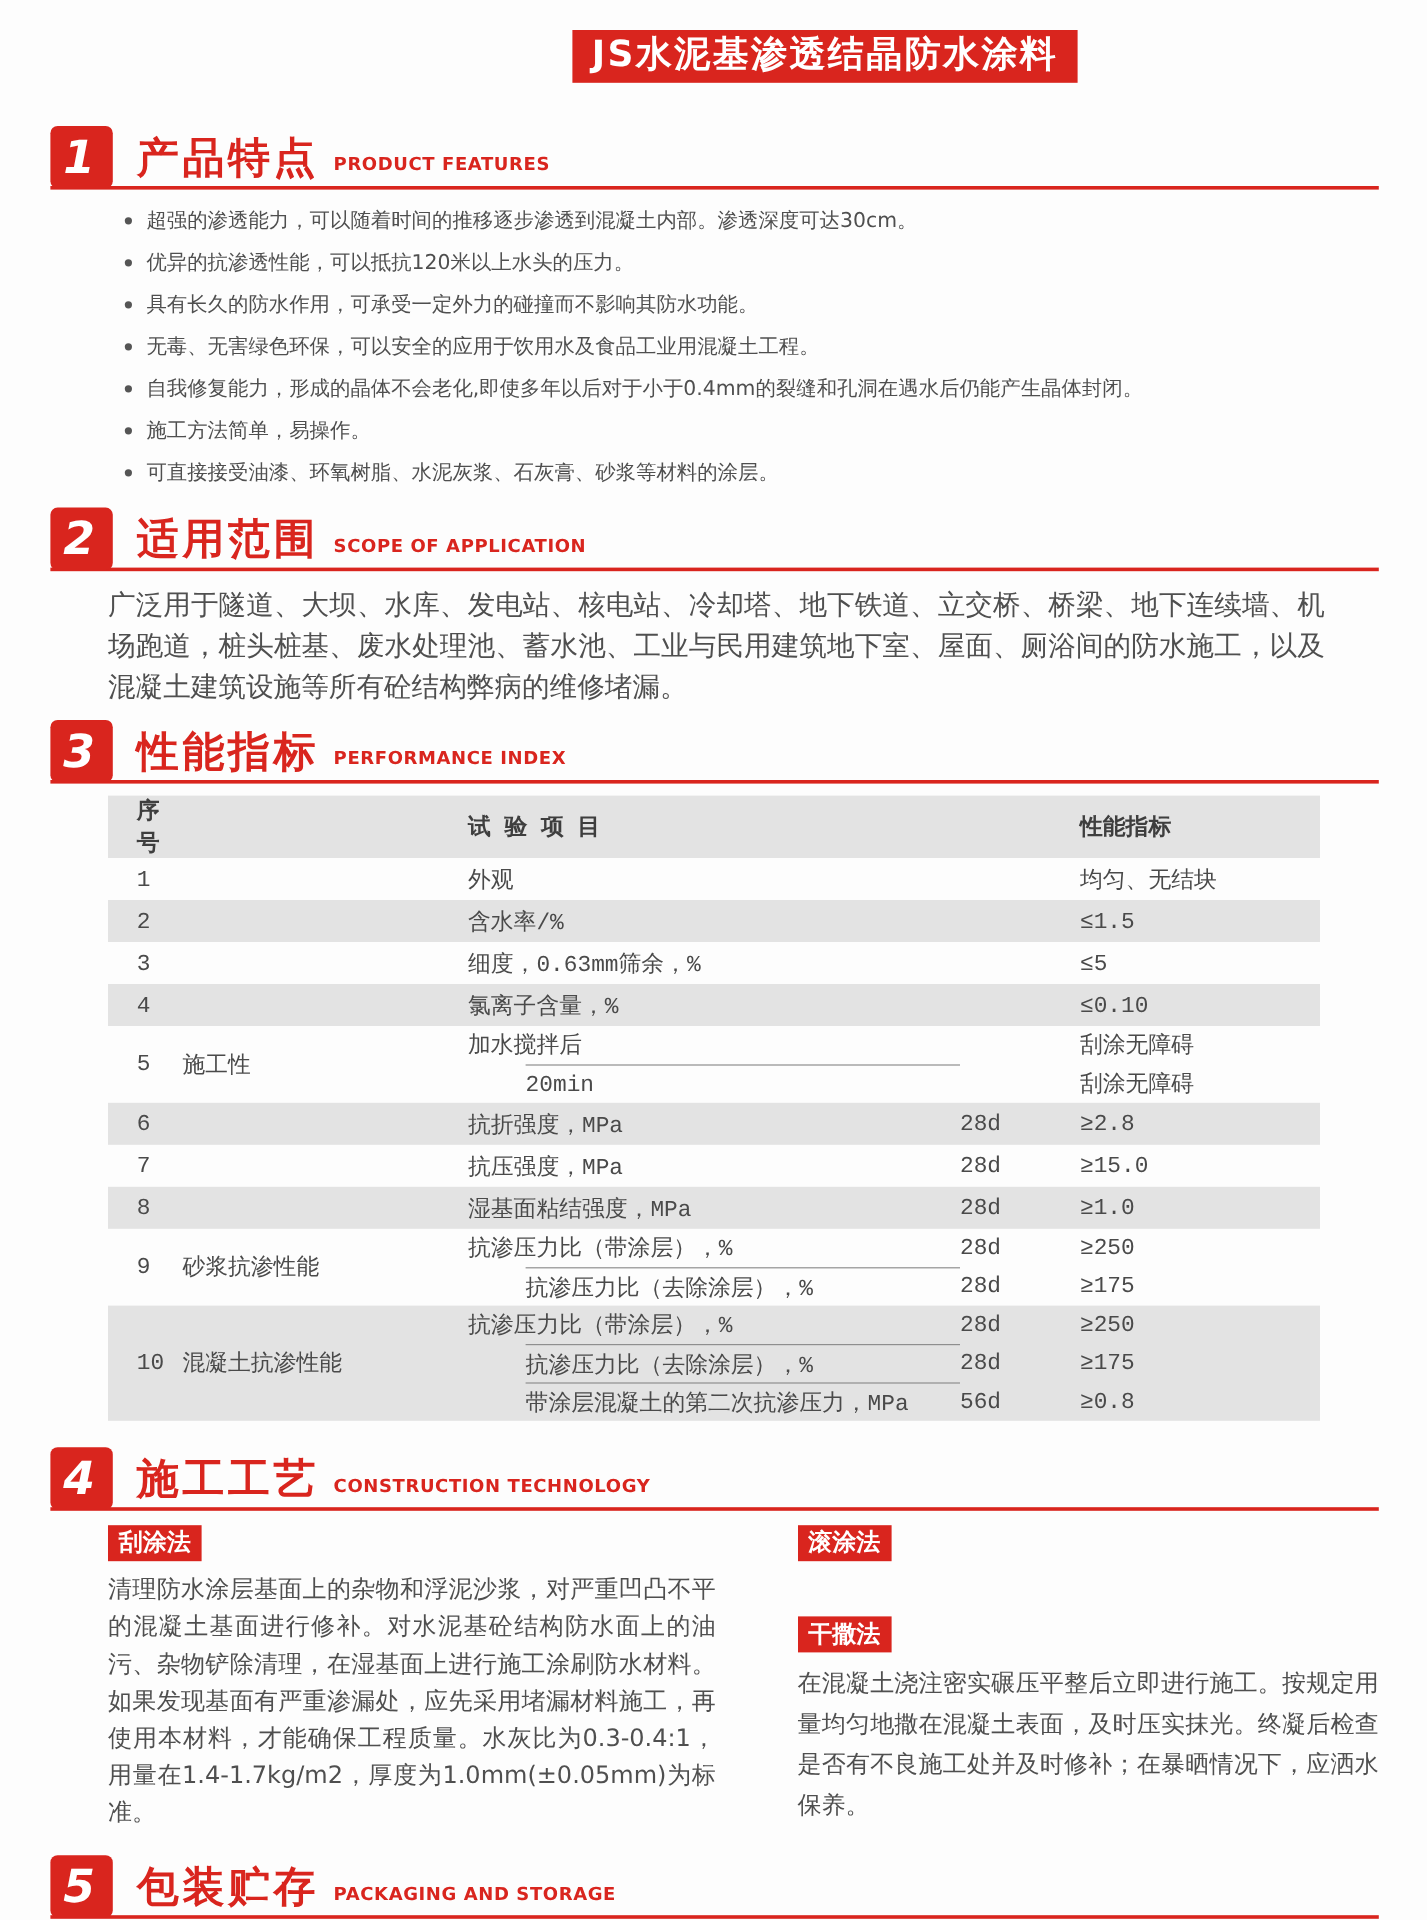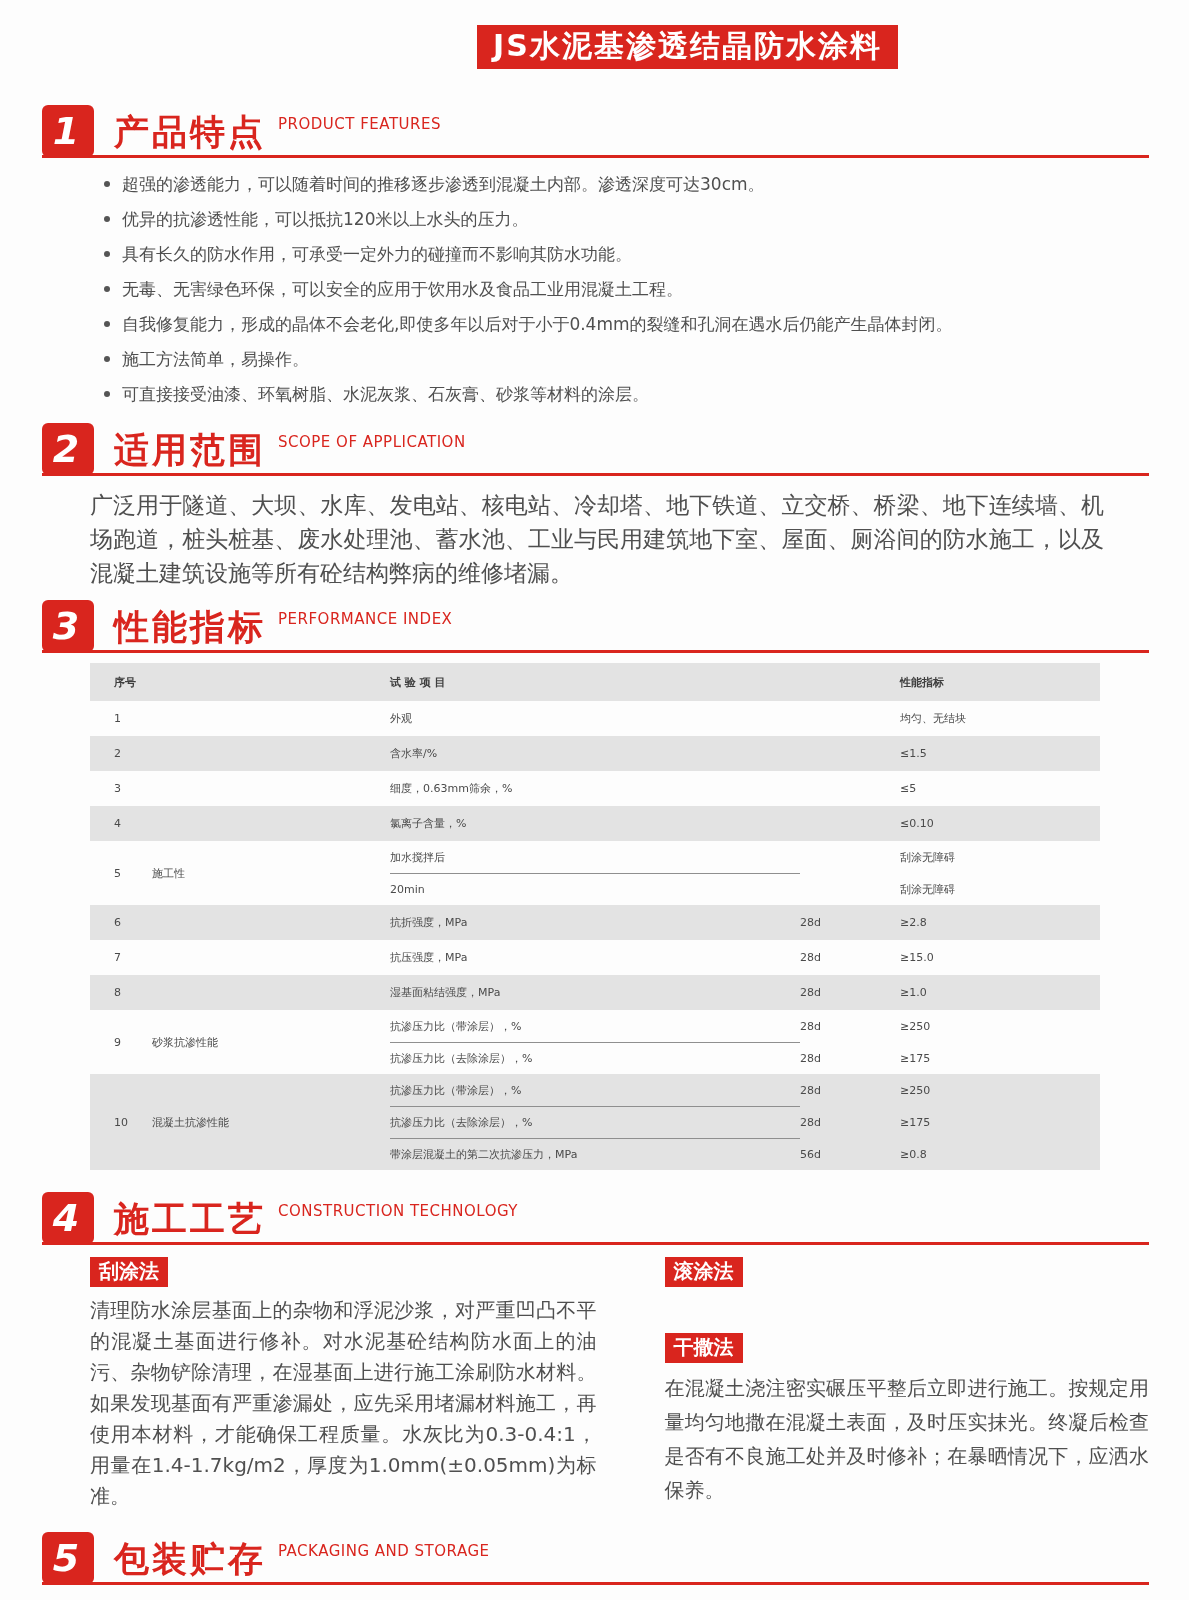--- a/index.html
+++ b/index.html
@@ -25,22 +25,22 @@
     flex: 0 0 auto; width: 52px; height: 52px; background: var(--red);
     color: #fff; display: flex; align-items: center; justify-content: center;
     font-size: 38px; font-weight: bold; font-style: italic;
     border-radius: 6px; margin-bottom: -2px; padding-right: 4px;
   }
   .sec-title {
     color: var(--red); font-size: 35px; font-weight: bold;
     margin-left: 20px; letter-spacing: 3px; line-height: 1; padding-bottom: 5px;
   }
   .sec-sub {
-    color: var(--red); font-size: 15px; font-weight: normal;
-    margin-left: 12px; padding-bottom: 22px; letter-spacing: 0.5px;
+    color: var(--red); font-size: 15px; font-weight: bold;
+    margin-left: 12px; padding-bottom: 9px; letter-spacing: 0.5px;
   }
   .mt-s1 { margin-top: 36px; }
   .mt-s2 { margin-top: 6px; }
   .mt-s3 { margin-top: 10px; }
   .mt-s4 { margin-top: 22px; }
   .mt-s5 { margin-top: 20px; }
   
   .features-list { list-style: none; margin: 14px 50px 0 100px; }
   .features-list li {
     position: relative; padding-left: 22px; font-size: 17px;
@@ -49,29 +49,29 @@
   .features-list li::before {
     content: ""; position: absolute; left: 4px; top: 9px;
     width: 6px; height: 6px; background: #555; border-radius: 50%;
   }
   
   .scope-text {
     margin: 12px 85px 0 90px; font-size: 23px; line-height: 34px;
     text-align: justify; color: #4f4f4f;
   }
   
-  .ptable { margin: 10px 0 0 90px; width: 1010px; font-size: 11px; }
+  .ptable { margin: 10px 0 0 90px; width: 1010px; font-size: 19px; font-family: Liberation Mono, monospace; }
   .prow { display: grid; grid-template-columns: 60px 240px 1fr; align-items: center; }
   .prow.shade { background: var(--shade); }
   .cell.no { padding-left: 24px; }
   .cell.cat { padding-left: 2px; }
   .items { display: flex; flex-direction: column; align-self: stretch; justify-content: center; }
   .sub { display: grid; grid-template-columns: 410px 100px 1fr; align-items: center; min-height: 35px; }
   .items .sub:not(:only-child) { min-height: 32px; }
-  .sub + .sub > .nm { border-top: 1px solid #8f8f8f; }
+  .sub + .sub > .nm { border-top: 1px solid #8f8f8f; margin-left: 48px; }
   .prow.head .sub { min-height: 38px; }
   .prow.head { font-weight: bold; color: #3e3e3e; }
   .cell.nm { padding-right: 14px; align-self: stretch; display: flex; align-items: center; }
   
   .methods { display: flex; margin: 12px 40px 0 90px; justify-content: center; }
   .m-left { width: 528px; }
   .m-right { width: 505px; margin-left: 68px; }
   .badge {
     display: inline-block; background: var(--red); color: #fff;
     font-size: 20px; font-weight: bold; padding: 1px 9px 3px; line-height: 1.3;

